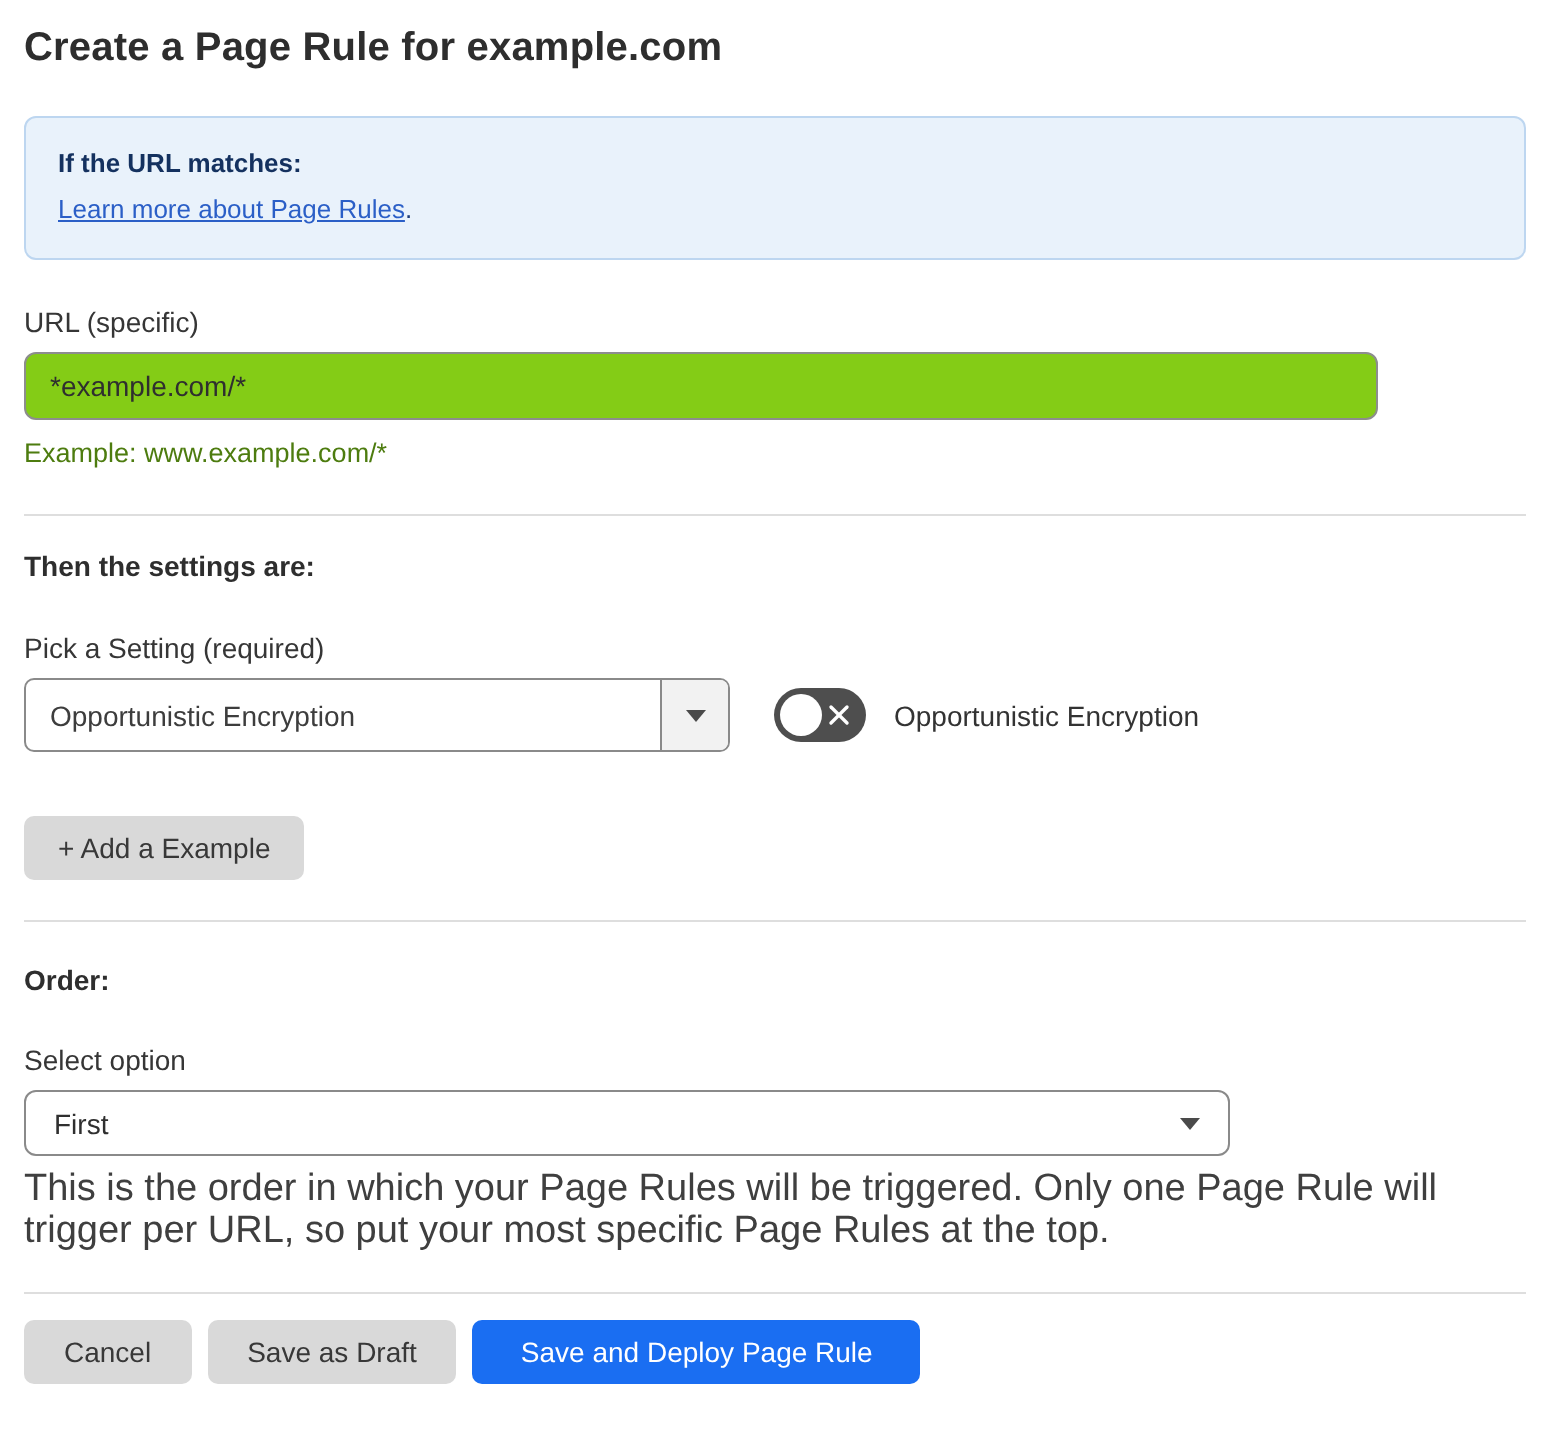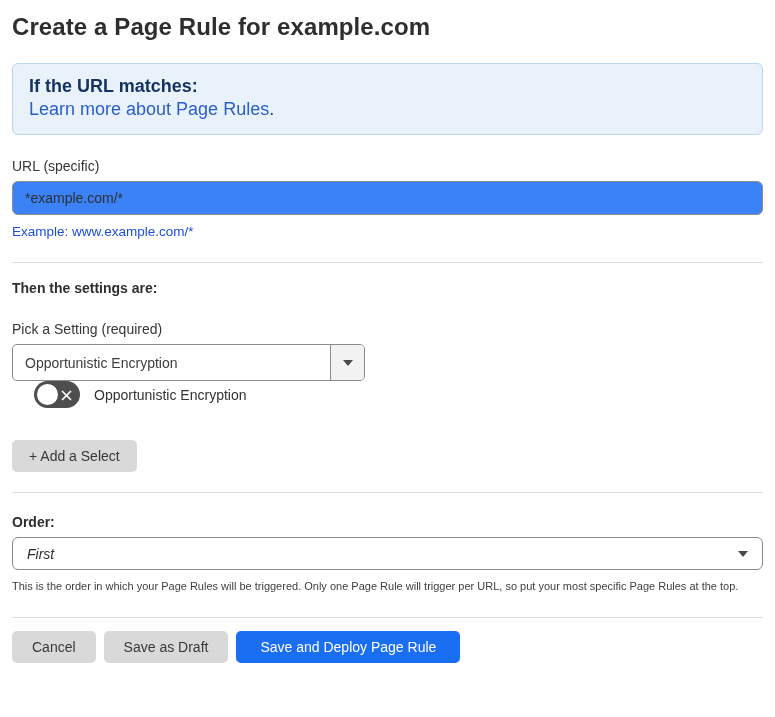--- a/index.html
+++ b/index.html
@@ -5,54 +5,54 @@
   * { margin:0; padding:0; box-sizing:border-box; }
   html,body { background:#ffffff; }
   body {
     width:775px; height:717px;
     font-family:"Liberation Sans", sans-serif;
     color:#333; overflow:hidden;
   }
   .page { padding:10px 12px 0 12px; }
 
   .page-title {
-    font-size:24px; font-weight:700; color:#2e2e2e;
+    font-size:20px; font-weight:700; color:#2e2e2e;
     letter-spacing:.1px; margin-top:3px;
   }
 
   .info-box {
     margin-top:22px;
     background:#e9f2fb;
     border:1px solid #bdd6f0;
     border-radius:6px;
     padding:11px 16px 13px 16px;
     color:#1d3c78;
-    font-size:18px;
+    font-size:13px;
     line-height:23px;
   }
   .info-box .info-heading { font-weight:700; color:#14315f; }
   .info-box a.info-link {
-    color:#2b5fc7; cursor:pointer;
+    color:#2b5fc7; text-decoration:underline; cursor:pointer;
   }
 
   .field-label { margin-top:23px; font-size:14px; color:#363636; }
   .text-input {
-    margin-top:7px; width:751px; height:34px;
+    margin-top:7px; width:677px; height:34px;
     border:1px solid #8d8d8d; border-radius:6px;
     padding:0 12px; font-size:14px; color:#2f2f2f;
     font-family:"Liberation Sans", sans-serif;
-    background:#3b82f6; outline:none; display:block;
+    background:#84cc16; outline:none; display:block;
   }
-  .helper-text { margin-top:7px; font-size:13.5px; color:#1d4ed8; line-height:20px; }
+  .helper-text { margin-top:7px; font-size:13.5px; color:#4d7c0f; line-height:20px; }
 
   hr.divider { border:none; border-top:1px solid #dedede; margin-top:20px; }
 
   .section-heading { margin-top:17px; font-size:14px; font-weight:700; color:#2e2e2e; }
 
-  .picker-row { margin-top:7px; display:flex; align-items:flex-start;flex-direction:column; }
+  .picker-row { margin-top:7px; display:flex; align-items:center; }
   .custom-select {
     width:353px; height:37px;
     border:1px solid #8a8a8a; border-radius:5px;
     background:#fff; display:flex; overflow:hidden; cursor:pointer;
   }
   .custom-select .cs-value {
     flex:1; display:flex; align-items:center;
     padding:0 12px; font-size:14px; color:#3d3d3d; white-space:nowrap;
   }
   .custom-select .cs-arrow {
@@ -82,28 +82,28 @@
     height:32px; border:none; border-radius:5px;
     font-size:14px; font-family:"Liberation Sans", sans-serif;
     cursor:pointer; white-space:nowrap;
   }
   .btn-gray { background:#d9d9d9; color:#383838; }
   .btn-blue { background:#1a6ef2; color:#ffffff; }
 
   .add-setting-btn { margin-top:32px; padding:0 17px; }
 
   .full-select {
-    margin-top:7px; position:relative; width:751px; height:33px;
+    margin-top:7px; position:relative; width:603px; height:33px;
     border:1px solid #8a8a8a; border-radius:6px; background:#fff;
     display:flex; align-items:center; padding:0 14px;
-    font-size:14px; color:#2f2f2f; cursor:pointer;font-style:italic;
+    font-size:14px; color:#2f2f2f; cursor:pointer;
   }
   .full-select .caret-down { position:absolute; right:14px; top:13px; }
 
-  .order-helper { margin-top:6px; font-size:11px; color:#3f3f3f; line-height:21px; }
+  .order-helper { margin-top:6px; font-size:19px; color:#3f3f3f; line-height:21px; }
 
   .footer-actions { margin-top:13px; display:flex; gap:8px; }
   .footer-actions .btn-gray { padding:0 20px; }
   .footer-actions .btn-blue { padding:0 24px; }
 
   .mt16 { margin-top:16px; }
   .mt17 { margin-top:17px; }
   .mt21 { margin-top:21px; }
   .mt24 { margin-top:24px; }
   .mt25 { margin-top:25px; }
@@ -144,26 +144,27 @@
           <svg width="13" height="13" viewBox="0 0 13 13">
             <line x1="2.5" y1="2.5" x2="10.5" y2="10.5" stroke="#ffffff" stroke-width="1.7" stroke-linecap="round"></line>
             <line x1="10.5" y1="2.5" x2="2.5" y2="10.5" stroke="#ffffff" stroke-width="1.7" stroke-linecap="round"></line>
           </svg>
         </span>
       </div>
       <span class="toggle-label">Opportunistic Encryption</span>
     </div>
   </div>
 
-  <button class="btn btn-gray add-setting-btn">+ Add a Select</button>
+  <button class="btn btn-gray add-setting-btn">+ Add a Example</button>
 
   <hr class="divider mt16">
 
   <h2 class="section-heading mt21">Order:</h2>
 
+  <div class="field-label mt24">Select option</div>
 
   <div class="full-select">
     <span>First</span>
     <span class="caret-down"></span>
   </div>
 
   <div class="order-helper">This is the order in which your Page Rules will be triggered. Only one Page Rule will trigger per URL, so put your most specific Page Rules at the top.</div>
 
   <hr class="divider mt17">
 

